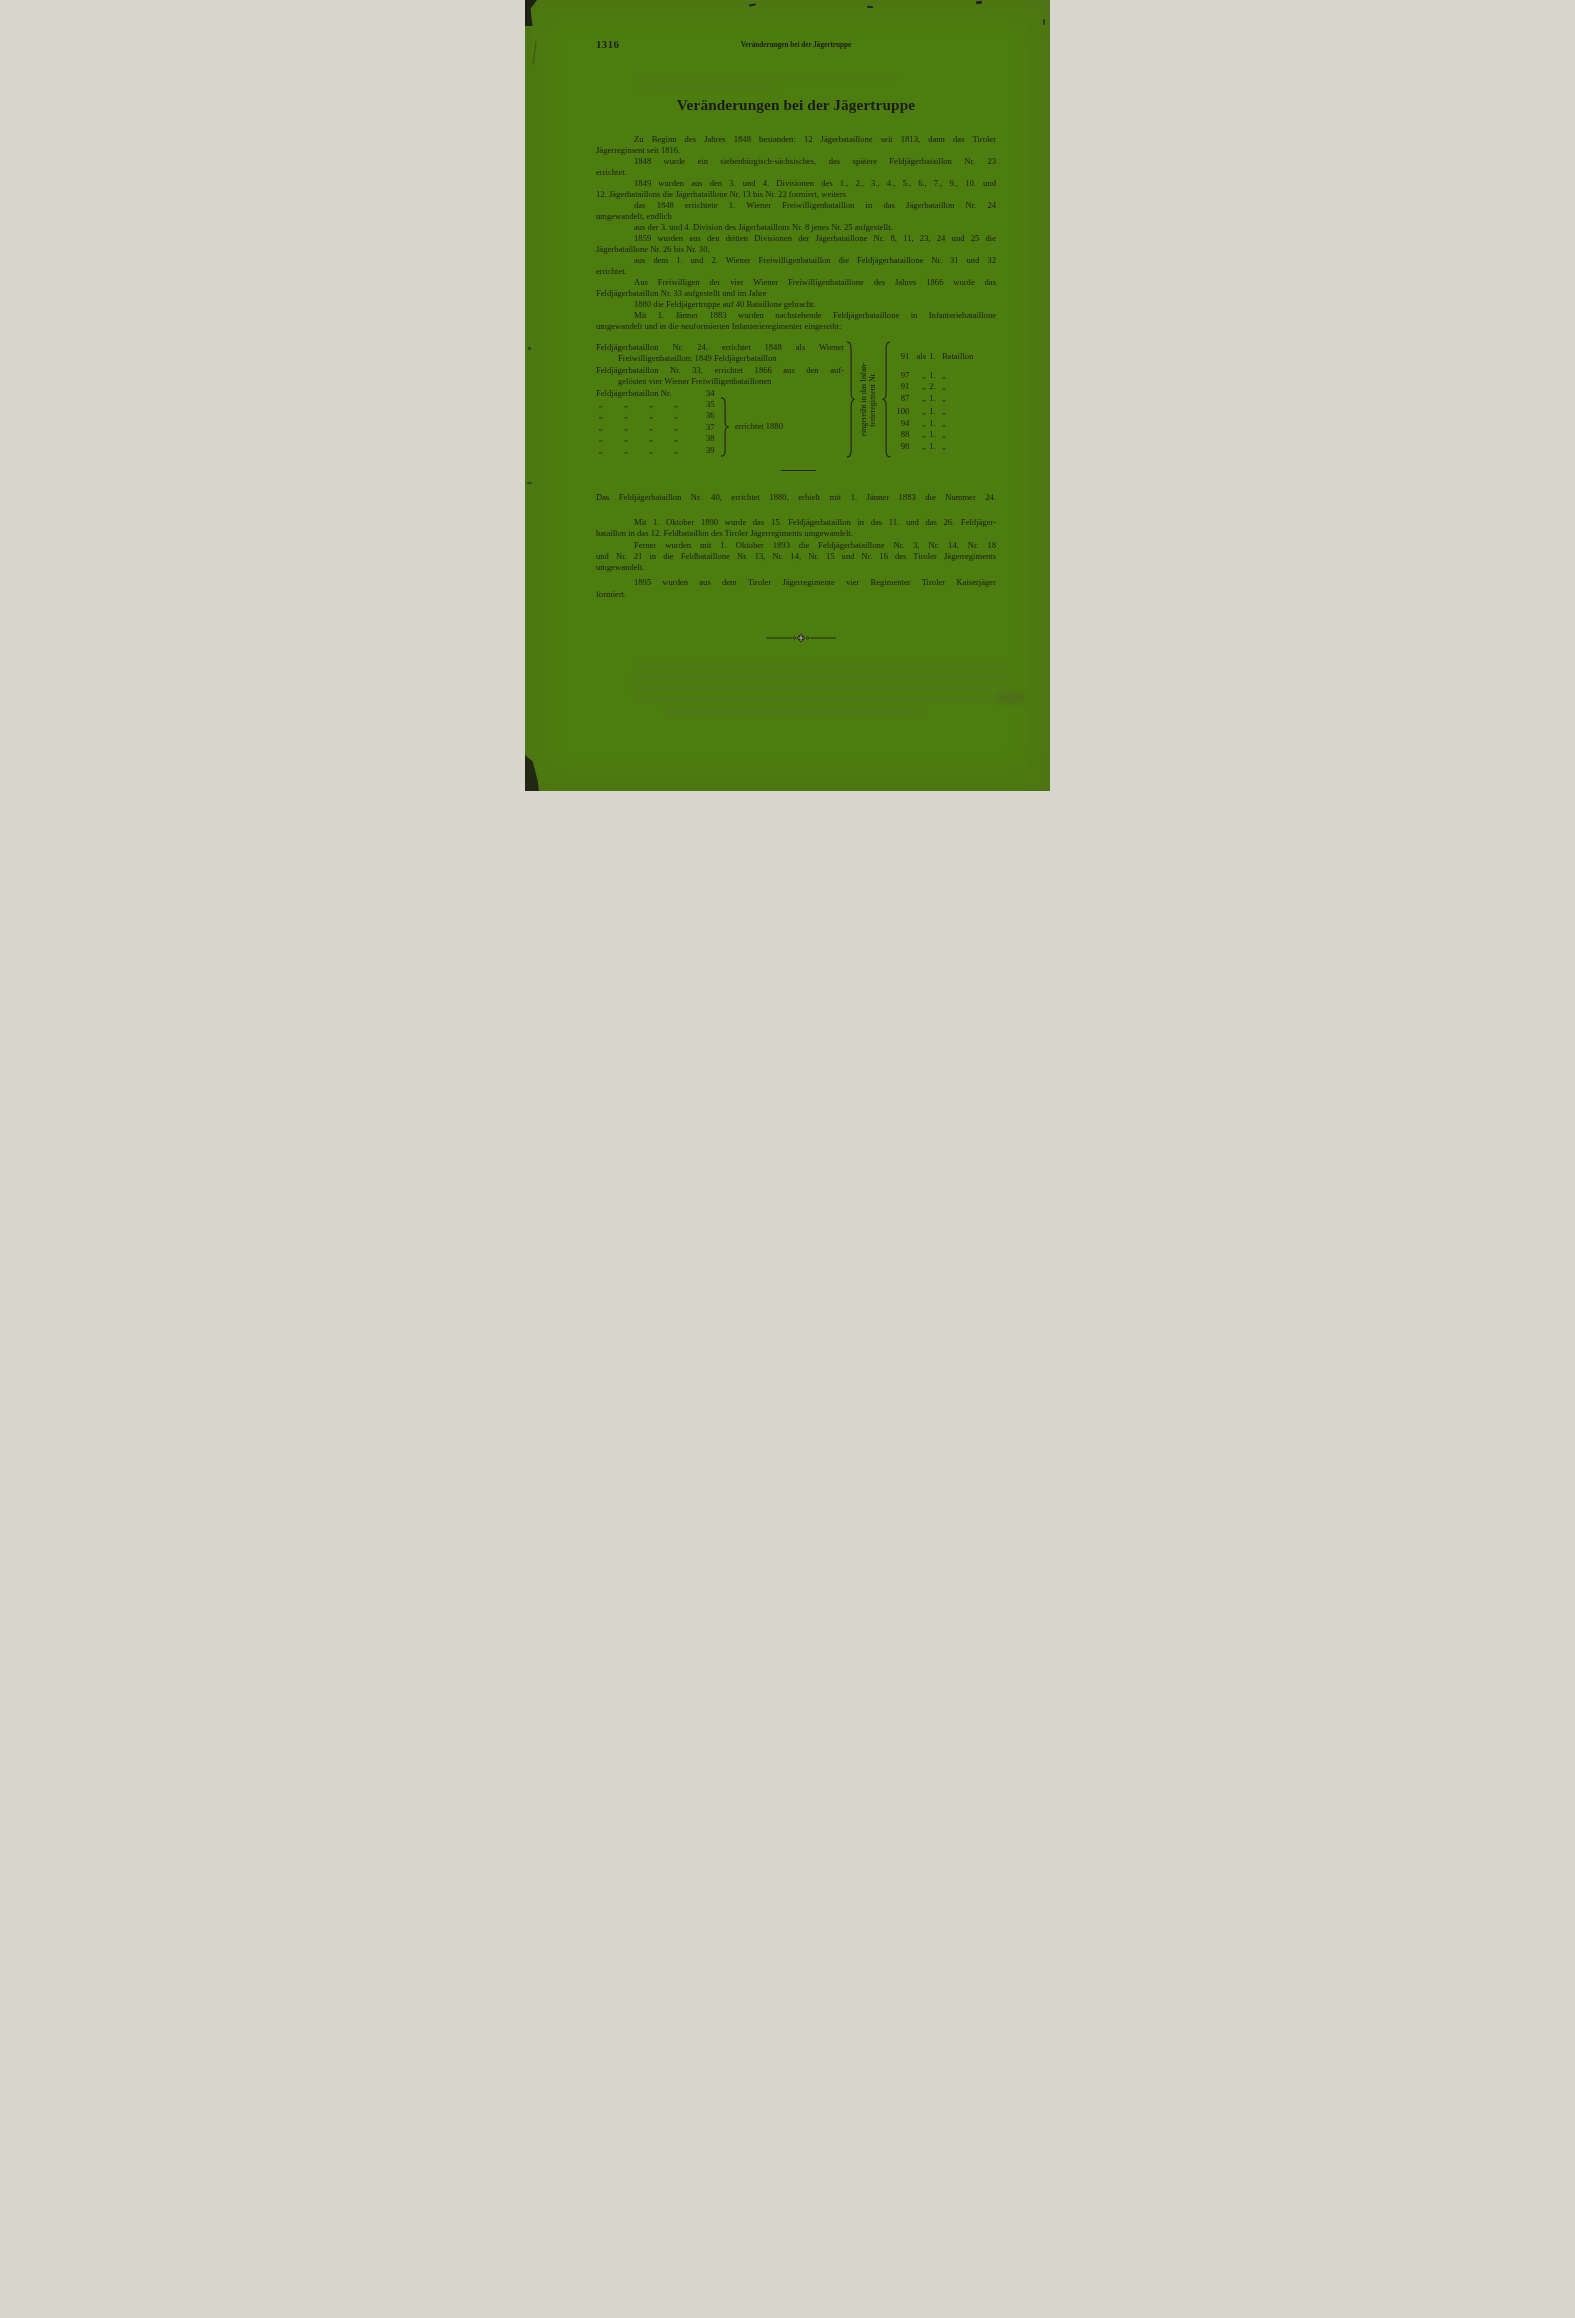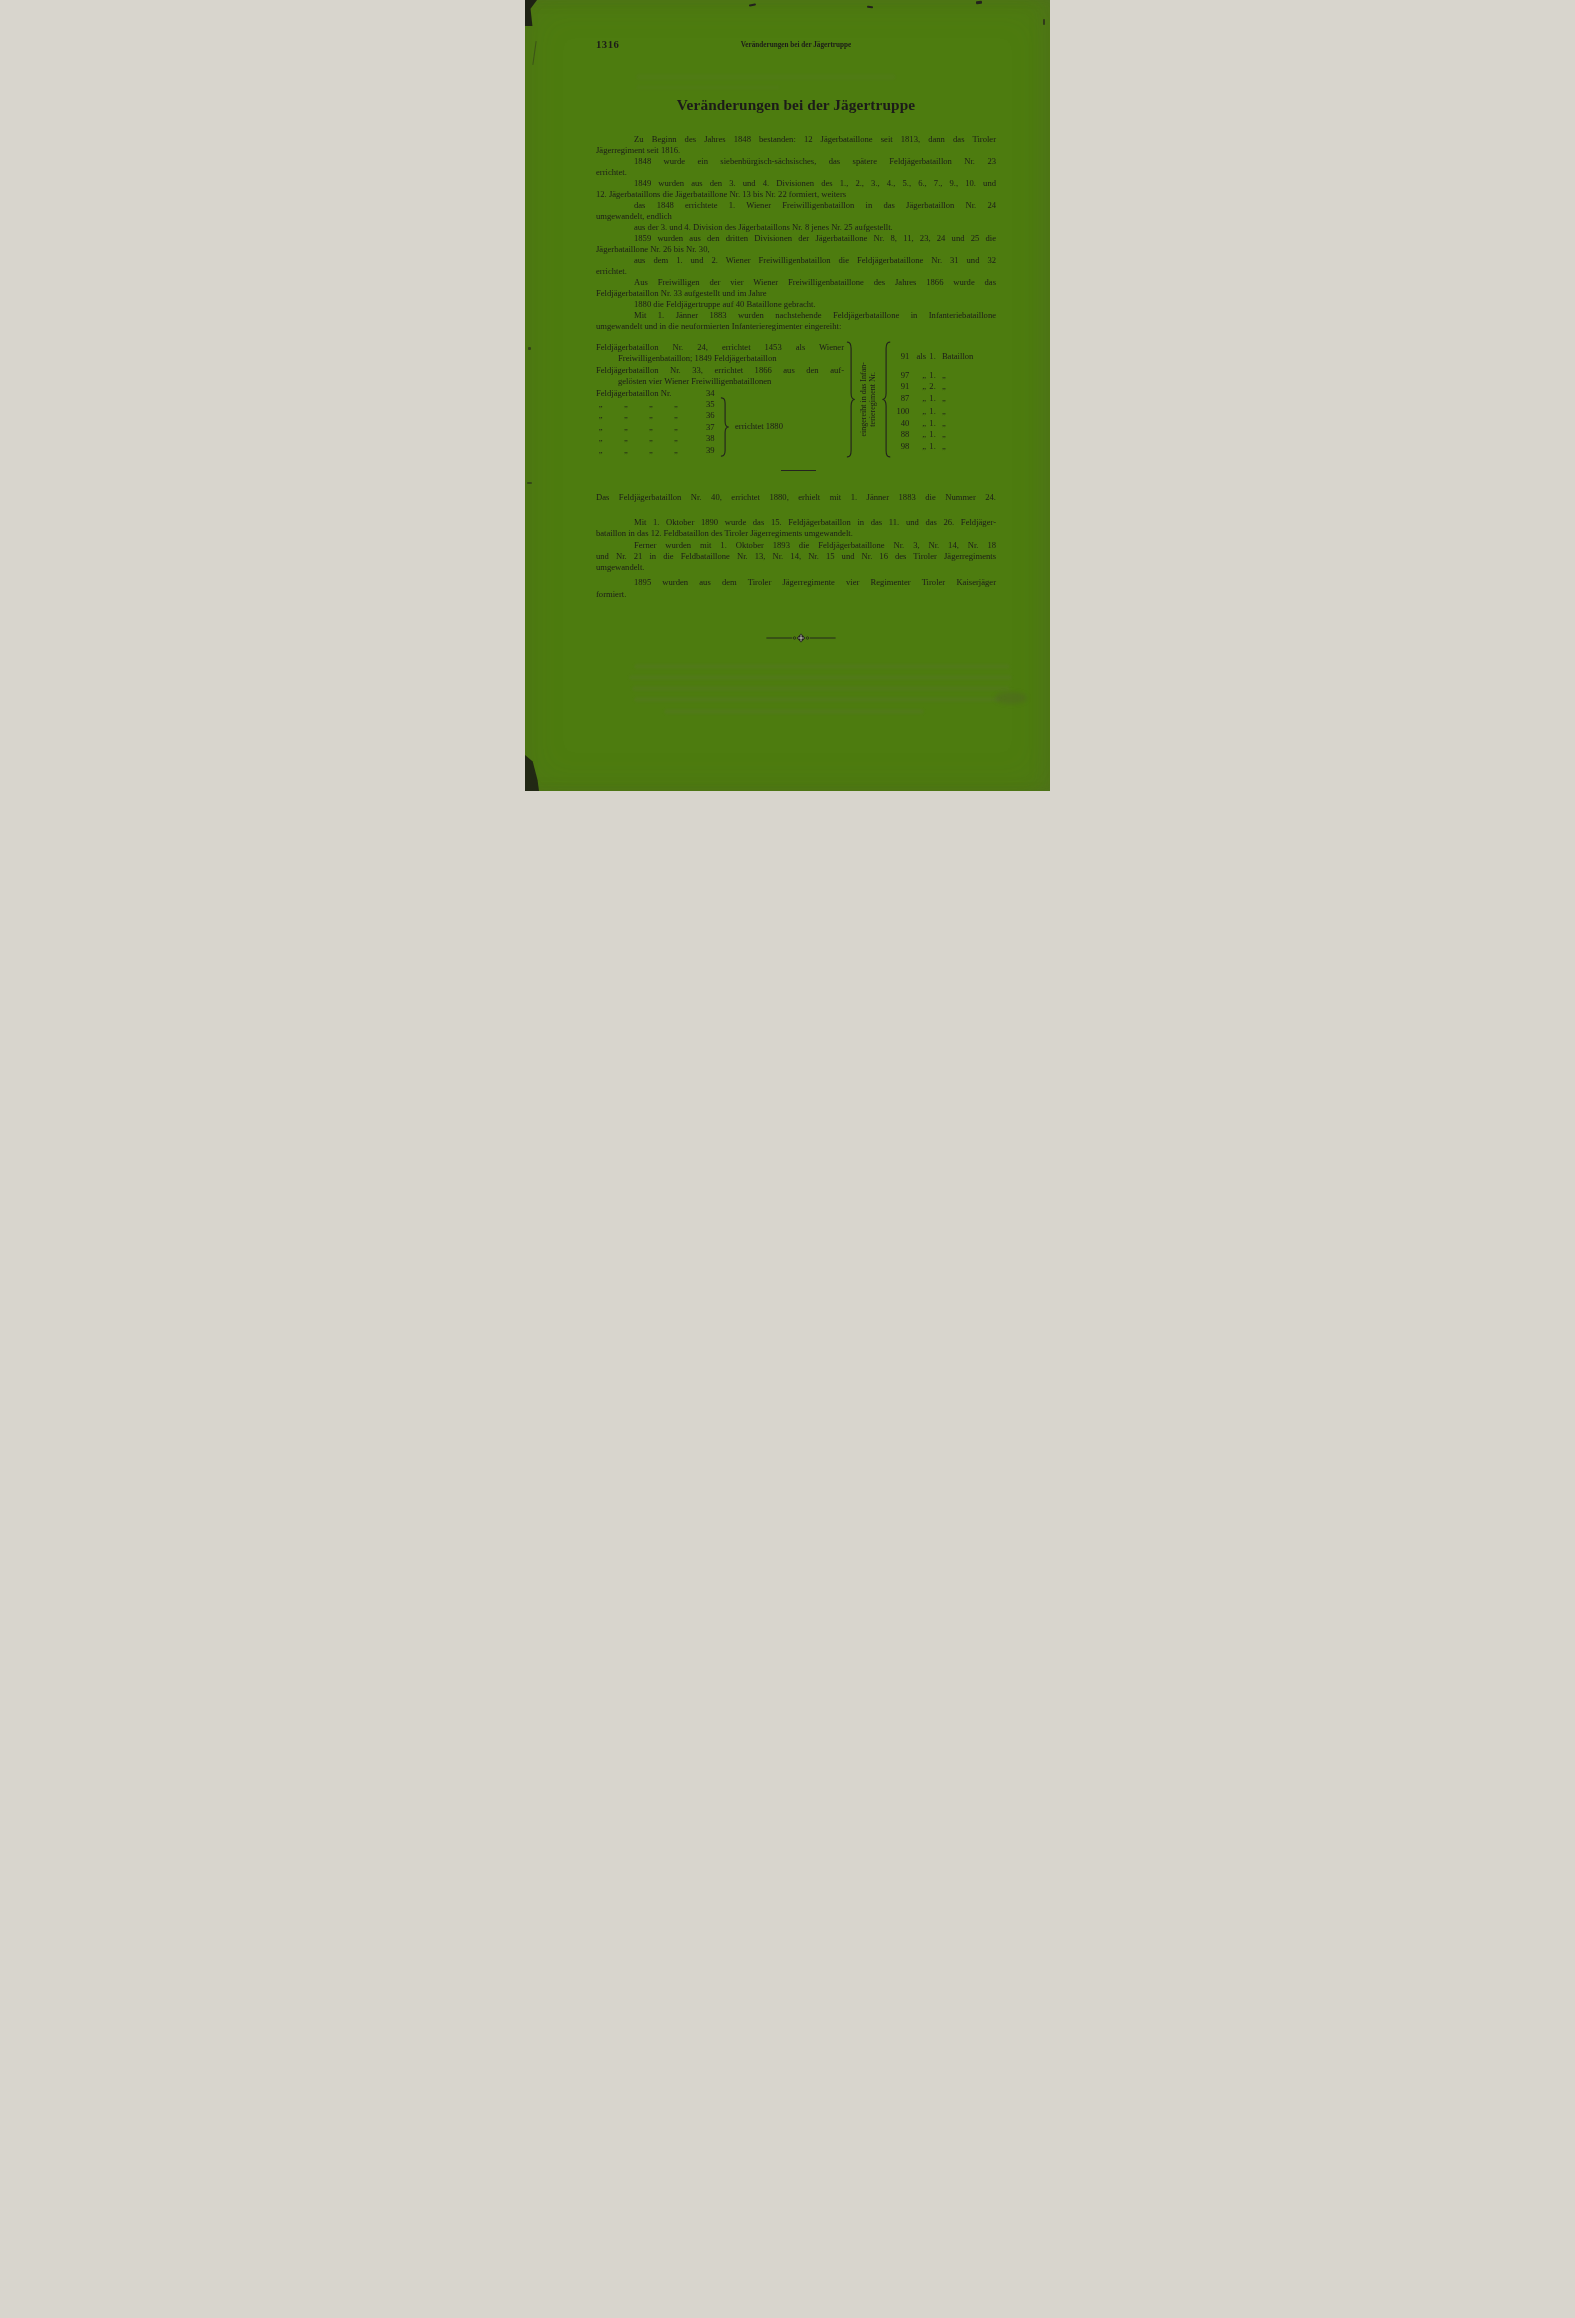--- a/index.html
+++ b/index.html
@@ -90,21 +90,21 @@
       <div class="line">errichtet.</div>
       <div class="line ind j">Aus Freiwilligen der vier Wiener Freiwilligenbataillone des Jahres 1866 wurde das</div>
       <div class="line">Feldjägerbataillon Nr. 33 aufgestellt und im Jahre</div>
       <div class="line ind">1880 die Feldjägertruppe auf 40 Bataillone gebracht.</div>
       <div class="line ind j">Mit 1. Jänner 1883 wurden nachstehende Feldjägerbataillone in Infanteriebataillone</div>
       <div class="line">umgewandelt und in die neuformierten Infanterieregimenter eingereiht:</div>
     </div>
 
   <div class="assignment">
     <div class="left-col" id="left-col">
-        <div class="line j">Feldjägerbataillon Nr. 24, errichtet 1453 als Wiener</div>
+        <div class="line j">Feldjägerbataillon Nr. 24, errichtet 1848 als Wiener</div>
         <div class="line ind2">Freiwilligenbataillon; 1849 Feldjägerbataillon</div>
         <div class="line j">Feldjägerbataillon Nr. 33, errichtet 1866 aus den auf-</div>
         <div class="line ind2">gelösten vier Wiener Freiwilligenbataillonen</div>
         <div class="numrow"><span class="nlabel">Feldjägerbataillon Nr.</span><span class="num">34</span></div>
         <div class="numrow">
           <span class="mark m1">„</span>
           <span class="mark m2">„</span>
           <span class="mark m3">„</span>
           <span class="mark m4">„</span>
           <span class="num">35</span>
@@ -184,21 +184,21 @@
           <span class="rord">1.</span>
           <span class="runit">„</span>
         </div>
         <div class="rrow">
           <span class="rnum">100</span>
           <span class="rmid">„</span>
           <span class="rord">1.</span>
           <span class="runit">„</span>
         </div>
         <div class="rrow">
-          <span class="rnum">40</span>
+          <span class="rnum">94</span>
           <span class="rmid">„</span>
           <span class="rord">1.</span>
           <span class="runit">„</span>
         </div>
         <div class="rrow">
           <span class="rnum">88</span>
           <span class="rmid">„</span>
           <span class="rord">1.</span>
           <span class="runit">„</span>
         </div>

